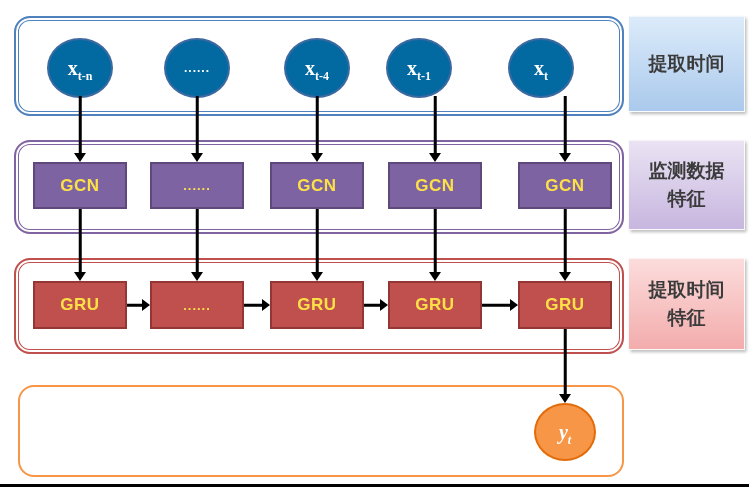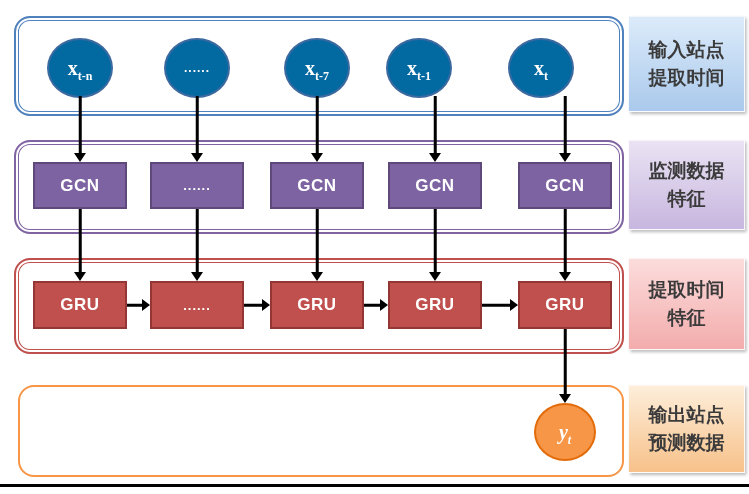--- a/index.html
+++ b/index.html
@@ -23,21 +23,21 @@
     color:#ffffff;font-family:"Liberation Serif","DejaVu Serif",serif;
     font-weight:bold;font-size:20px;box-sizing:border-box;
   }
   .ellipse .sub{font-size:12px;vertical-align:-5px;line-height:0;}
   .ellipse.dots{font-size:12px;letter-spacing:1px;font-family:"Liberation Sans",sans-serif;}
   .ellipse.orange{background:#f79646;border-color:#e36c0a;width:62px;height:58px;font-style:italic;}
 
   .box{
     position:absolute;width:94px;height:47px;box-sizing:border-box;
     display:flex;align-items:center;justify-content:center;
-    color:#ffffff;font-weight:bold;font-size:17px;letter-spacing:.5px;
+    color:#fde047;font-weight:bold;font-size:17px;letter-spacing:.5px;
   }
   .box.gcn{background:#7d63a2;border:2px solid #5f497a;}
   .box.gru{background:#c0504d;border:2px solid #943634;height:48px;}
   .box.dots{font-size:13px;letter-spacing:1px;}
 
   
   .arrow-v{position:absolute;width:12px;}
   .arrow-v .line{position:absolute;left:50%;transform:translateX(-50%);top:0;bottom:8px;width:2.5px;background:#000;}
   .arrow-v .head{position:absolute;left:50%;transform:translateX(-50%);bottom:0;width:0;height:0;
     border-left:6px solid transparent;border-right:6px solid transparent;border-top:9px solid #000;}
@@ -71,21 +71,21 @@
   <div class="container compound" id="band-gru"></div>
   <div class="container" id="band-output"></div>
 
   <div class="ellipse" style="left:47px;top:38px;">
     <span><span>x</span><span class="sub">t-n</span></span>
   </div>
   <div class="ellipse dots" style="left:164px;top:38px;">
     <span>......</span>
   </div>
   <div class="ellipse" style="left:284px;top:38px;">
-    <span><span>x</span><span class="sub">t-7</span></span>
+    <span><span>x</span><span class="sub">t-4</span></span>
   </div>
   <div class="ellipse" style="left:386px;top:38px;">
     <span><span>x</span><span class="sub">t-1</span></span>
   </div>
   <div class="ellipse" style="left:508px;top:38px;">
     <span><span>x</span><span class="sub">t</span></span>
   </div>
 
   <div class="arrow-v" style="left:74px;top:96px;height:66px;">
       <div class="line"></div>
@@ -181,30 +181,25 @@
   <div class="arrow-v" style="left:559px;top:329px;height:74px;">
       <div class="line"></div>
       <div class="head"></div>
     </div>
 
   <div class="ellipse orange" style="left:534px;top:403px;">
     <span><span>y</span><span class="sub">t</span></span>
   </div>
 
   <div class="legend" id="legend-input">
-    <div>输入站点</div>
     <div>提取时间</div>
   </div>
   <div class="legend" id="legend-gcn">
     <div>监测数据</div>
     <div>特征</div>
   </div>
   <div class="legend" id="legend-gru">
     <div>提取时间</div>
     <div>特征</div>
   </div>
-  <div class="legend" id="legend-output">
-    <div>输出站点</div>
-    <div>预测数据</div>
-  </div>
 
   <div id="bottom-line"></div>
 </div>
 
 </body></html>

